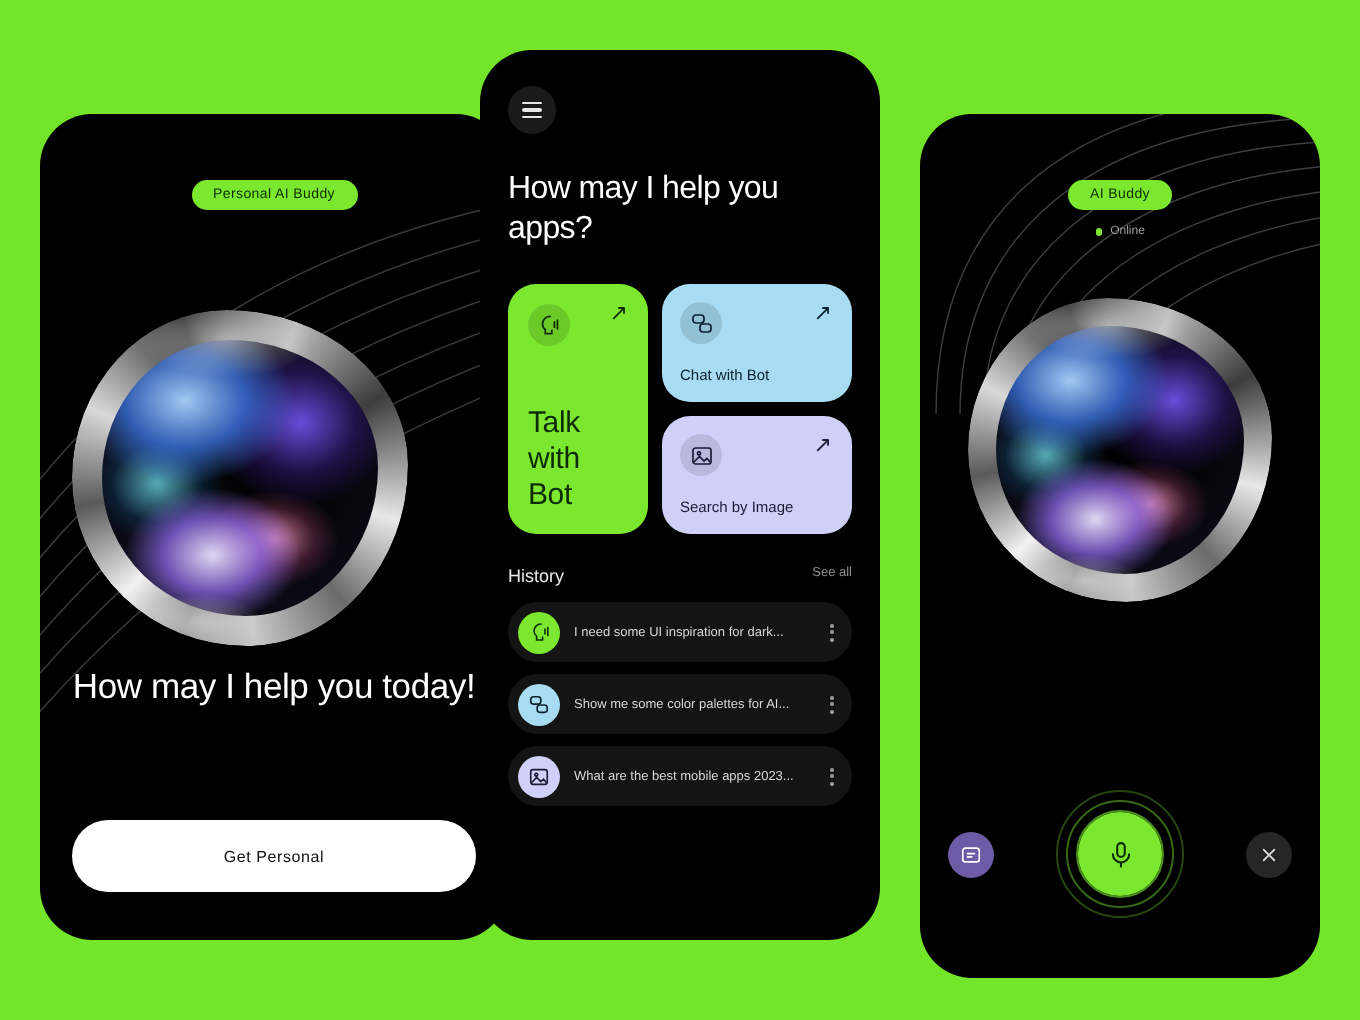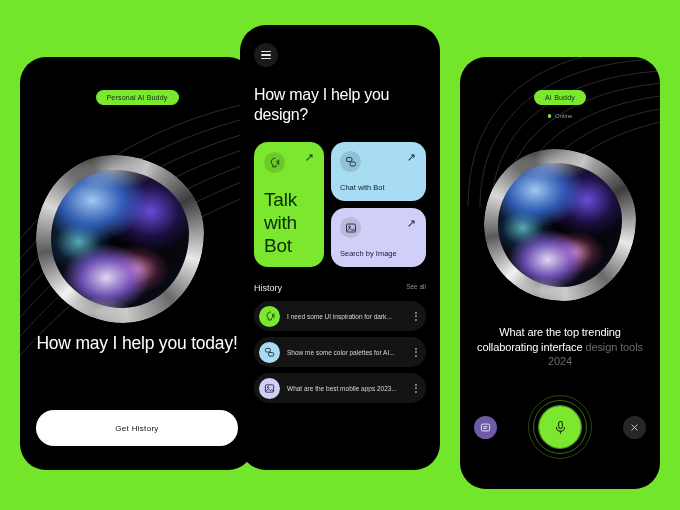--- a/index.html
+++ b/index.html
@@ -98,21 +98,21 @@
   .card { border-radius: 14px; position: relative; }
   .card .arrow { position: absolute; top: 10px; right: 10px; font-size: 11px; line-height: 1; }
   .card-icon {
     width: 21px; height: 21px; border-radius: 50%;
     display: flex; align-items: center; justify-content: center;
   }
   .card-big {
     background: #7BE82F; width: 90px; height: 125px; padding: 10px;
     display: flex; flex-direction: column; justify-content: space-between;
   }
-  .card-big .label { color: #0d2b05; font-size: 19px; line-height: 1.2; letter-spacing: -.2px; }
+  .card-big .label { color: #0d2b05; font-size: 15px; line-height: 1.2; letter-spacing: -.2px; }
   .card-col { display: flex; flex-direction: column; gap: 7px; }
   .card-sm { width: 95px; height: 59px; padding: 9px; display: flex; flex-direction: column; justify-content: space-between; }
   .card-sm .label { font-size: 7.5px; line-height: 1.3; }
   .card-chat { background: #A8DCF2; }
   .card-chat .label, .card-chat .arrow { color: #0b2230; }
   .card-img { background: #CFCFF7; }
   .card-img .label, .card-img .arrow { color: #1b1b35; }
   .card-big .arrow { color: #0d2b05; }
 
   .hist-head { display: flex; align-items: flex-start; justify-content: space-between; margin-top: 16px; }
@@ -186,35 +186,35 @@
     </div>
 
     <div class="orb">
       <div class="chrome"></div>
       <div class="inner"></div>
       <div class="gloss"></div>
     </div>
 
     <div class="headline">How may I help you today!</div>
 
-    <div class="cta">Get History</div>
+    <div class="cta">Get Personal</div>
   </div>
 
   <div class="phone" id="phone-2">
     <div class="inner-pad">
 
       <div class="menu-btn">
         <span class="bars">
           <span></span>
             <span></span>
             <span></span>
         </span>
       </div>
 
-      <h1>How may I help you design?</h1>
+      <h1>How may I help you apps?</h1>
 
       <div class="cards">
 
         <div class="card card-big">
           <div>
             <div class="card-icon" style="background:rgba(0,0,0,.13)">
               <svg width="13" height="13" viewBox="0 0 24 24" fill="none" stroke="#0d2b05" stroke-width="1.6" stroke-linecap="round">
                 <path d="M13 4c-4 0-7 3.2-7 7 0 2.1 1 4 2.6 5.2V20h6v-3"></path>
                 <path d="M17 9v5M19.8 7.5v8"></path>
               </svg>
@@ -331,23 +331,20 @@
       <span class="dot"></span>
       <span class="lbl">Online</span>
     </div>
 
     <div class="orb">
       <div class="chrome"></div>
       <div class="inner"></div>
       <div class="gloss"></div>
     </div>
 
-    <div class="prompt">
-      <span class="on">What are the top trending collaborating interface </span><span class="off">design tools 2024</span>
-    </div>
 
     <div class="controls">
 
       <div class="side-btn btn-keyboard">
         <svg width="11" height="11" viewBox="0 0 24 24" fill="none" stroke="#fff" stroke-width="1.8">
           <rect x="3" y="4.5" width="18" height="15" rx="3"></rect>
           <path d="M7.5 10.5h9M7.5 14h6"></path>
         </svg>
       </div>
 

